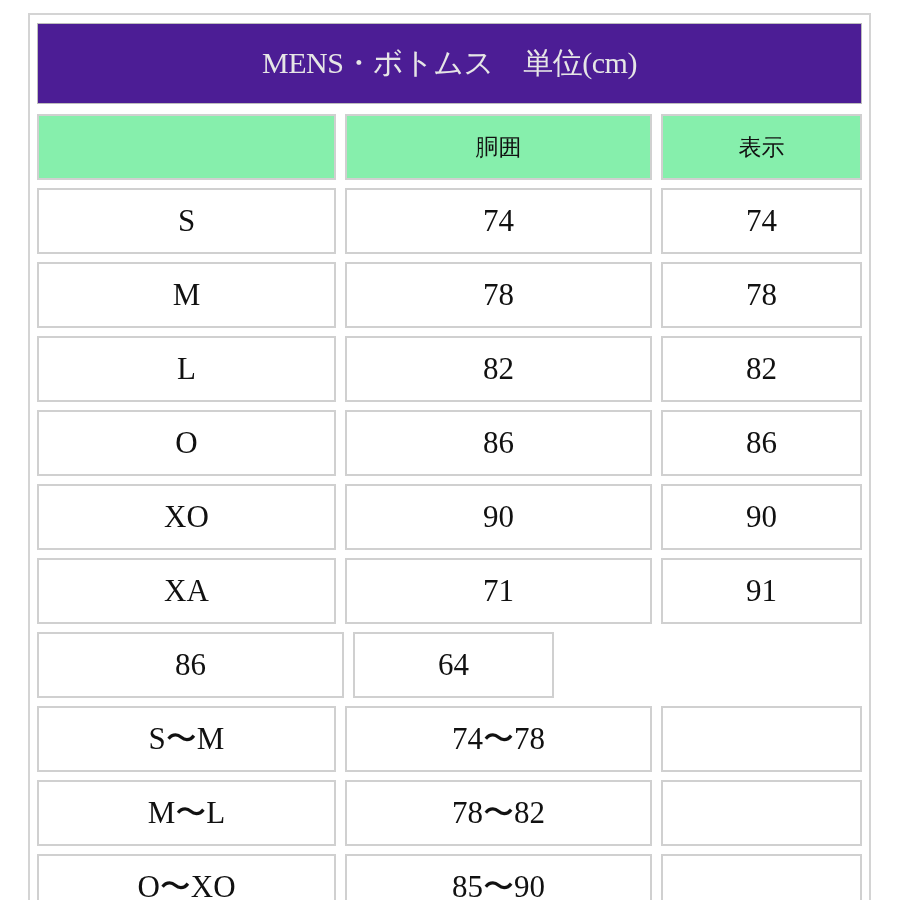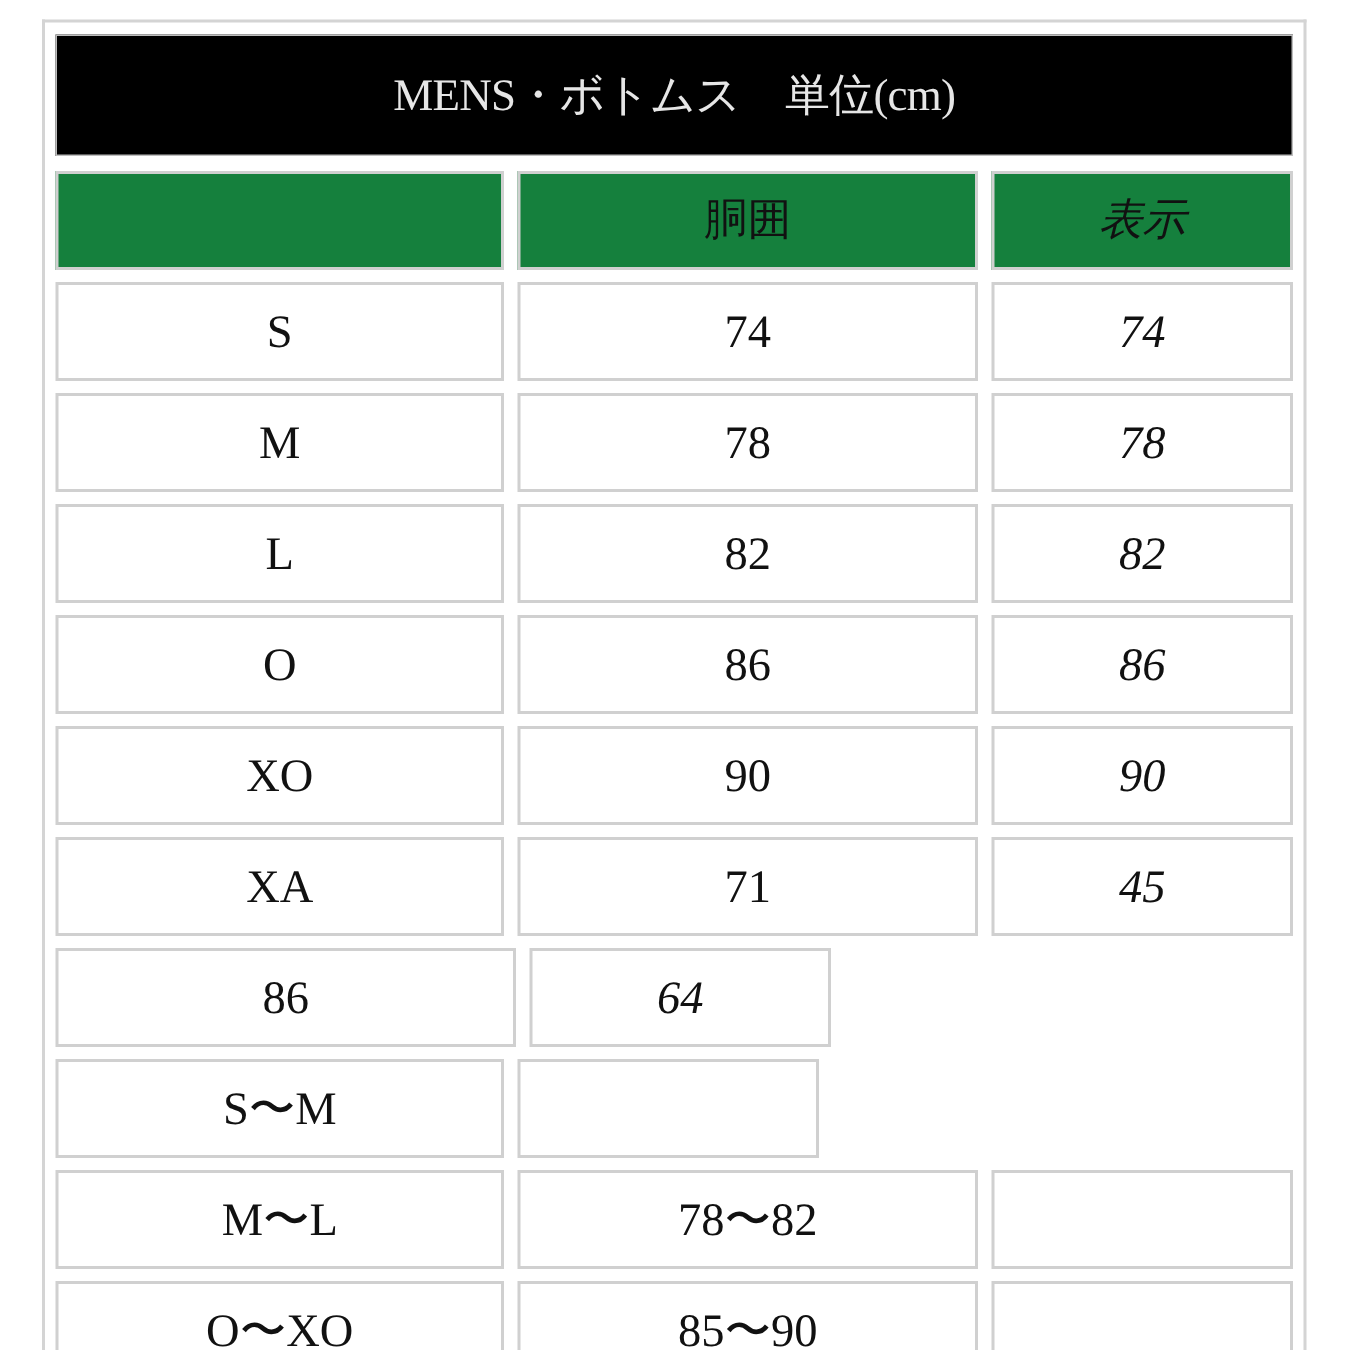--- a/index.html
+++ b/index.html
@@ -1,31 +1,31 @@
 <!DOCTYPE html>
 <html><head>
   <meta charset="utf-8">
   <style>
     html, body { margin:0; padding:0; background:#ffffff; }
     body { width:900px; height:900px; overflow:hidden; position:relative;
            font-family:"Liberation Serif","DejaVu Serif",serif; color:#111; }
     .frame { position:absolute; left:28px; top:13px; width:843px; height:900px;
              border:2px solid #d4d4d4; border-bottom:none; box-sizing:border-box; }
     .title-bar { position:absolute; left:37px; top:23px; width:825px; height:81px;
-                 background:#000000; border:1px solid #bdbdbd; box-sizing:border-box;
+                 background:#4c1d95; border:1px solid #bdbdbd; box-sizing:border-box;
                  display:flex; align-items:center; justify-content:center;
                  color:#e6e6e6; font-size:30px; letter-spacing:-0.5px; }
     .grid { position:absolute; left:37px; top:114px; width:825px; }
     .row { display:flex; height:66px; margin-bottom:8px; }
     .cell { box-sizing:border-box; border:2px solid #d0d0d0; background:#fff;
             display:flex; align-items:center; justify-content:center;
             font-size:31px; color:#111; margin-right:9px; }
-    .cell:last-child { margin-right:0;font-style:italic; }
+    .cell:last-child { margin-right:0; }
     .c1 { width:299px; } .c2 { width:307px; } .c3 { width:201px; }
-    .row.head .cell { background:#15803d; font-size:29px; }
+    .row.head .cell { background:#86efac; font-size:23px; }
   </style>
 </head>
 <body>
 
 <div class="frame"></div>
 
 <div class="title-bar">MENS・ボトムス　単位(cm)</div>
 
 <div class="grid">
   <div class="row head">
@@ -55,28 +55,29 @@
     <div class="cell c3">86</div>
   </div>
   <div class="row">
     <div class="cell c1">XO</div>
     <div class="cell c2">90</div>
     <div class="cell c3">90</div>
   </div>
   <div class="row">
     <div class="cell c1">XA</div>
     <div class="cell c2">71</div>
-    <div class="cell c3">45</div>
+    <div class="cell c3">91</div>
   </div>
   <div class="row">
     <div class="cell c2">86</div>
     <div class="cell c3">64</div>
   </div>
   <div class="row">
     <div class="cell c1">S〜M</div>
+    <div class="cell c2">74〜78</div>
     <div class="cell c3"></div>
   </div>
   <div class="row">
     <div class="cell c1">M〜L</div>
     <div class="cell c2">78〜82</div>
     <div class="cell c3"></div>
   </div>
   <div class="row">
     <div class="cell c1">O〜XO</div>
     <div class="cell c2">85〜90</div>

